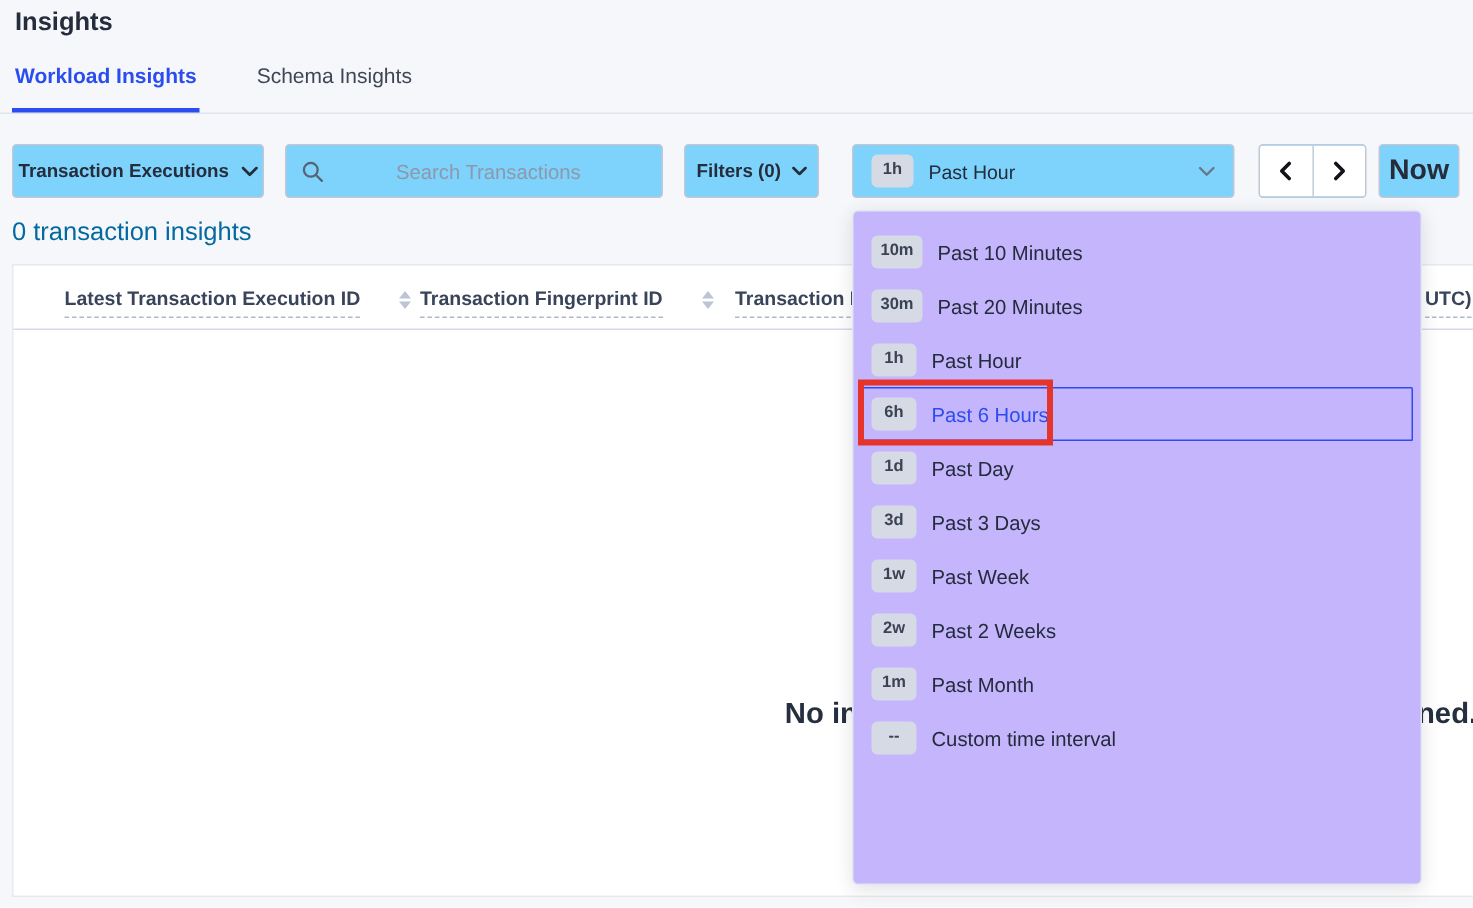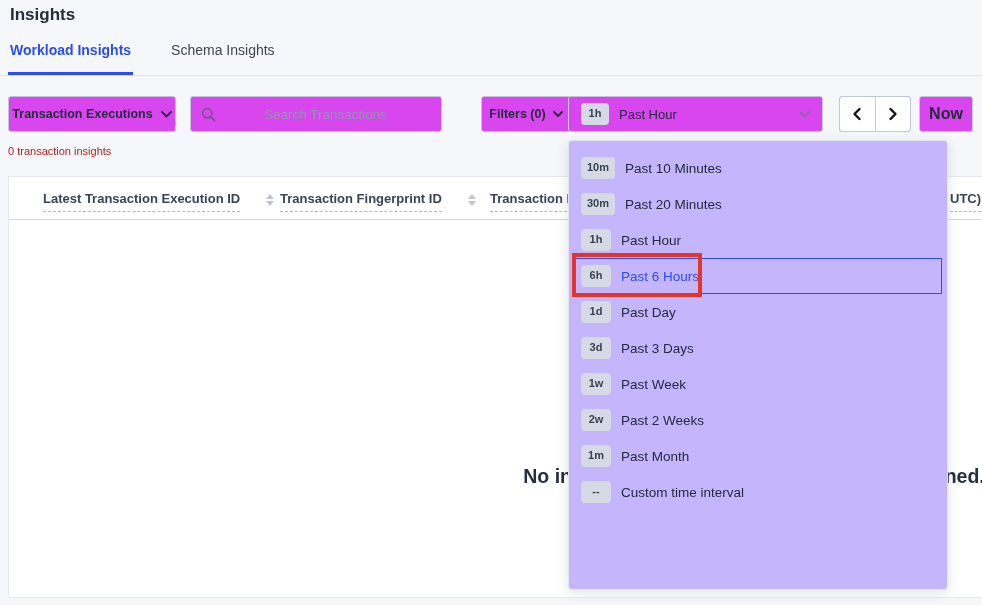--- a/index.html
+++ b/index.html
@@ -21,49 +21,49 @@
     padding-left:8px;
   }
   .tab {
     font-size:14px; color:#3f4756; padding:0 2px 14px 2px; margin-right:36px;
     cursor:pointer; border-bottom:3px solid transparent; white-space:nowrap;margin-top:15px;
   }
   .tab.active { color:#2b4df0; font-weight:700; border-bottom:3px solid #2b4df0; }
 
   
   .btn, .searchbox, .timebtn, .navgroup, .nowbtn {
-    position:absolute; top:96px; height:36px; background:#d946ef;
+    position:absolute; top:96px; height:36px; background:#7dd3fc;
     border:1px solid #c0c7d6; border-radius:3px;
     display:flex; align-items:center; font-size:13px;
   }
   .btn { cursor:pointer; }
   .typebtn { left:8px; width:168px; justify-content:center; gap:8px; font-weight:700; font-size:12.5px; color:#252d3c; }
   .searchbox { left:190px; width:252px; padding:0 10px; gap:8px; }
   .searchbox input {
     border:none; outline:none; flex:1; font-size:13.5px;
     font-family:"Liberation Sans", sans-serif; color:#242c3c; background:transparent;margin-left:40px;
   }
   .searchbox input::placeholder { color:#8e98ab; }
-  .filtersbtn { left:481px; width:90px; justify-content:center; gap:7px; font-weight:700; font-size:12.5px; color:#252d3c; }
+  .filtersbtn { left:456px; width:90px; justify-content:center; gap:7px; font-weight:700; font-size:12.5px; color:#252d3c; }
   .timebtn { left:568px; width:255px; padding:0 12px; gap:10px; cursor:pointer; }
   .timebtn .chev { margin-left:auto; }
   .badge {
     background:#d5dae5; color:#3a4354; font-size:11px; font-weight:700;
     border-radius:4px; padding:4px 6px; min-width:28px; text-align:center;
     line-height:1.2; flex:0 0 auto;
   }
   .navgroup { left:839px; width:72px; padding:0; overflow:hidden; }
   .navbtn {
     width:36px; height:100%; display:flex; align-items:center; justify-content:center;
     background:#fff; border:none; cursor:pointer;
   }
   .navbtn + .navbtn { border-left:1px solid #c8cfdc; }
-  .nowbtn { left:919px; width:54px; justify-content:center; font-weight:700; font-size:16px; color:#252d3c; cursor:pointer; }
-
-  .summary { position:absolute; left:8px; top:145px; font-size:11px; color:#b91c1c; }
+  .nowbtn { left:919px; width:54px; justify-content:center; font-weight:700; font-size:19px; color:#252d3c; cursor:pointer; }
+
+  .summary { position:absolute; left:8px; top:145px; font-size:17px; color:#0369a1; }
 
   
   .card {
     position:absolute; left:8px; top:176px; width:1000px; height:422px;
     background:#fff; border:1px solid #e6eaf0;
   }
   .thead { position:absolute; left:0; top:0; width:100%; height:43px; border-bottom:1px solid #d6dbe3; }
   .th {
     position:absolute; top:14px; display:flex; align-items:flex-start;
     font-size:13px; font-weight:700; color:#39445a; white-space:nowrap;

